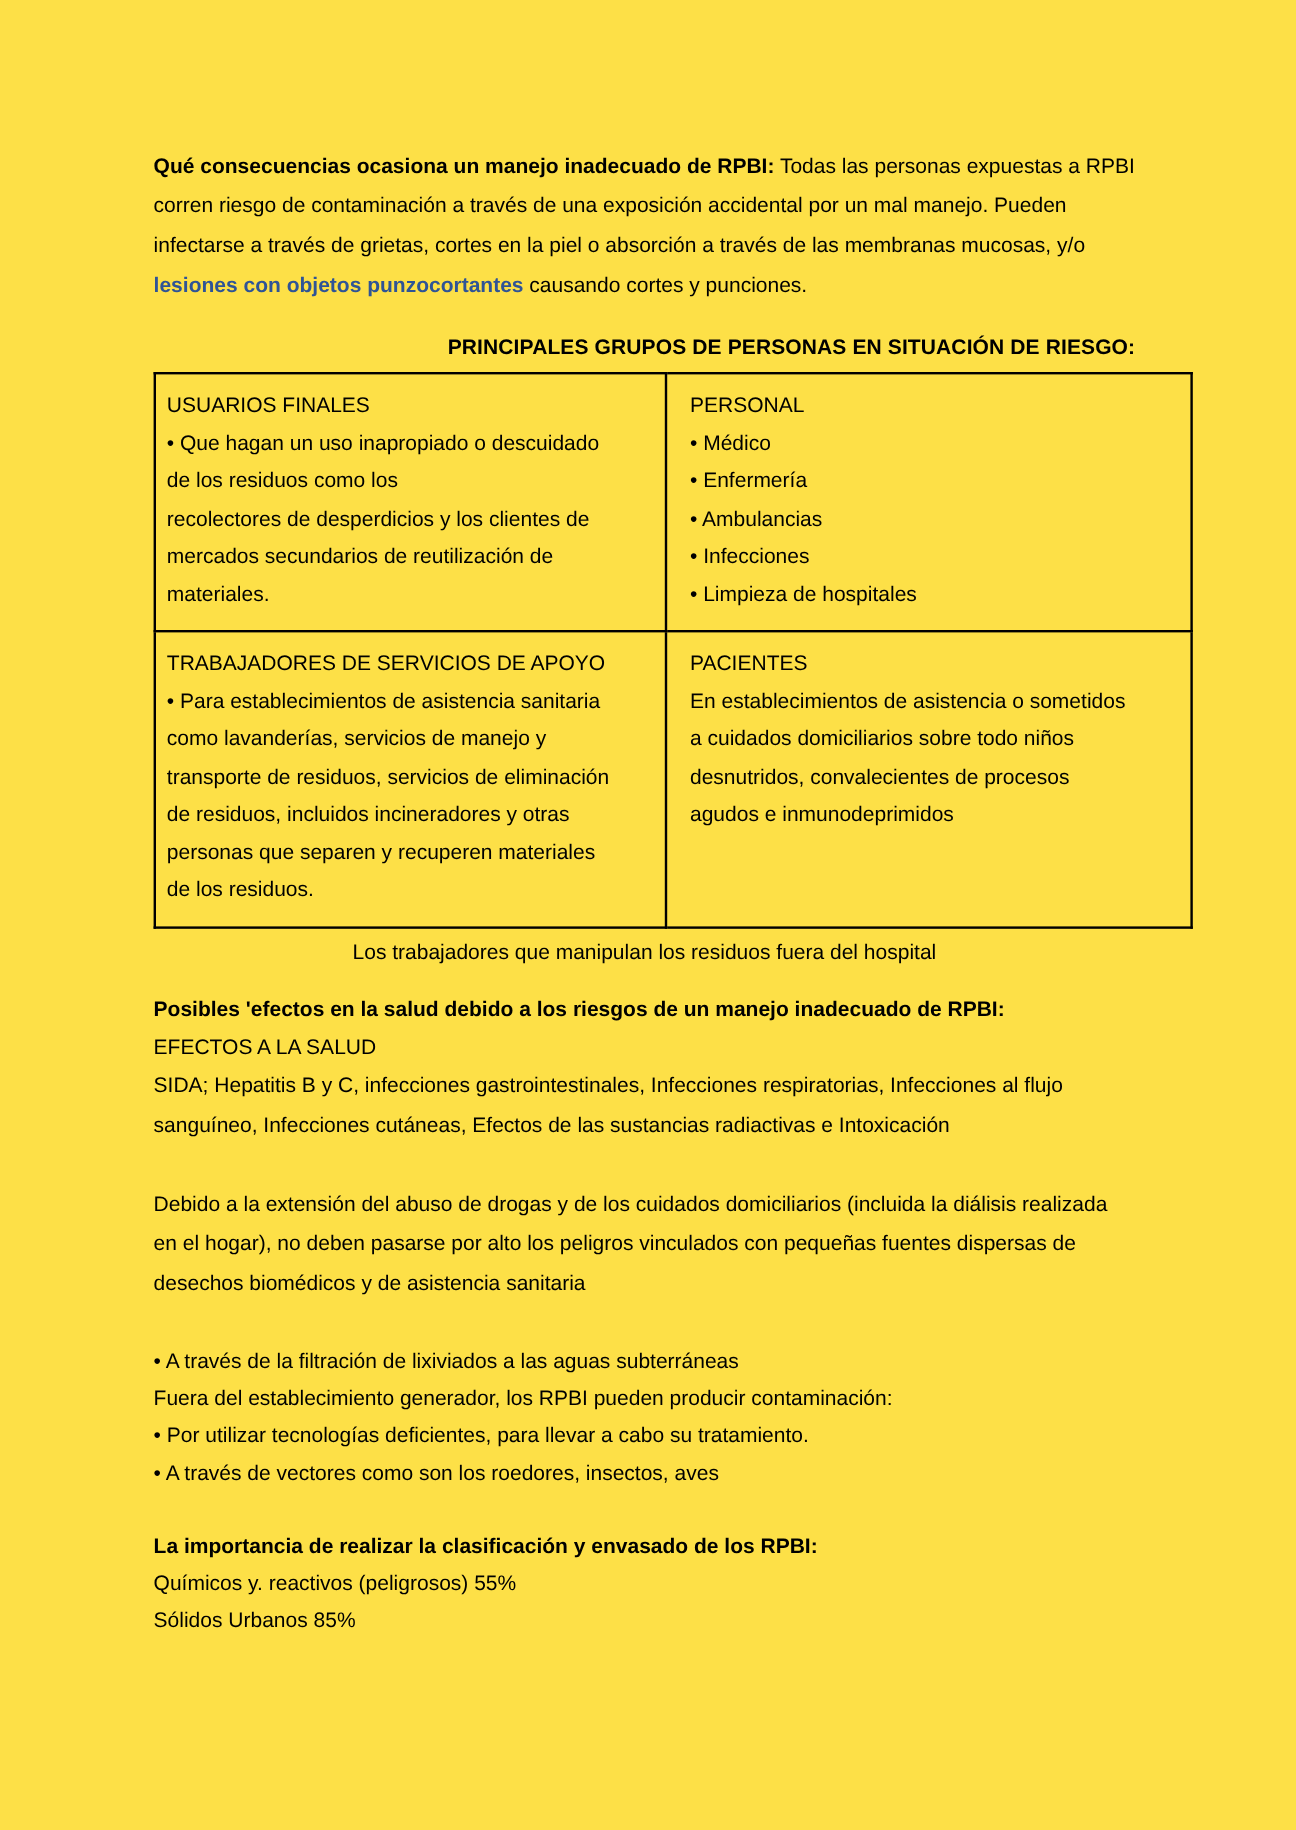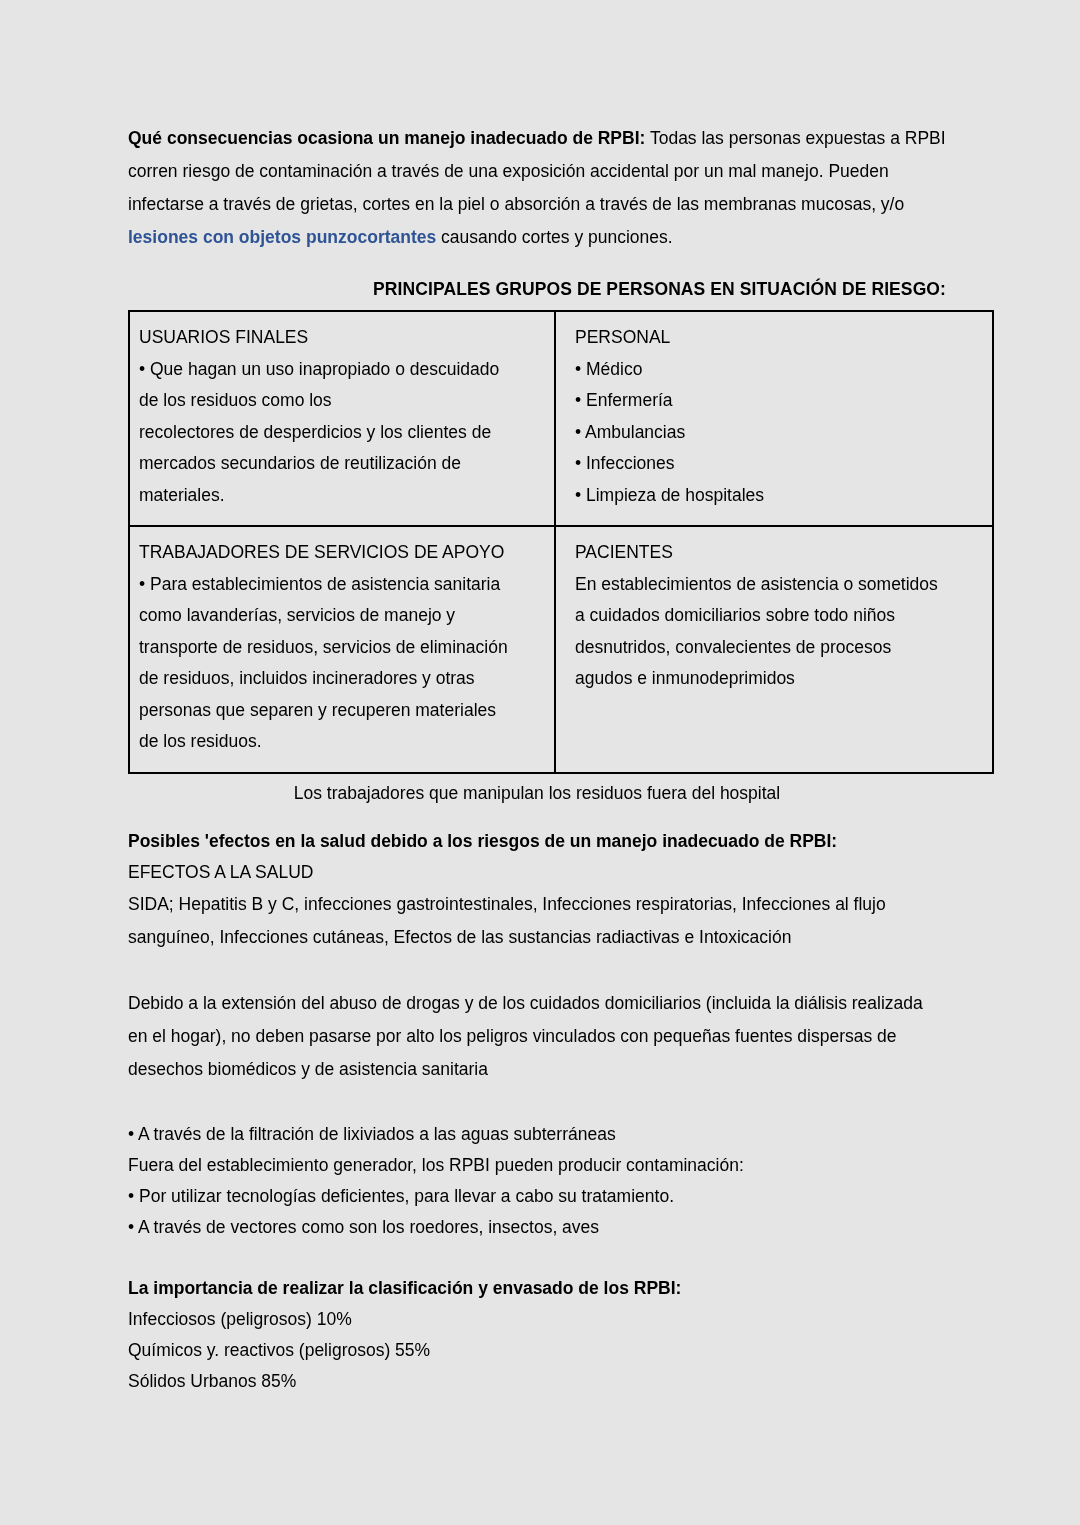--- a/index.html
+++ b/index.html
@@ -9,21 +9,21 @@
     background: #ffffff;
   }
   body {
     font-family: "Liberation Sans", sans-serif;
     color: #000000;
   }
   .page {
     position: relative;
     width: 1080px;
     height: 1525px;
-    background: #e5e5e5;
+    background: #fde047;
     box-sizing: border-box;
     overflow: hidden;
   }
   .content {
     position: absolute;
     left: 128px;
     top: 122px;
     width: 818px;
   }
 
@@ -163,18 +163,17 @@
     <div class="spacer-lg"></div>
 
     <p class="para tight">• A través de la filtración de lixiviados a las aguas subterráneas</p>
     <p class="para tight">Fuera del establecimiento generador, los RPBI pueden producir contaminación:</p>
     <p class="para tight">• Por utilizar tecnologías deficientes, para llevar a cabo su tratamiento.</p>
     <p class="para tight">• A través de vectores como son los roedores, insectos, aves</p>
 
     <div class="spacer-md"></div>
 
     <p class="para tight bold">La importancia de realizar la clasificación y envasado de los RPBI:</p>
-    <p class="para tight">Infecciosos (peligrosos) 10%</p>
     <p class="para tight">Químicos y. reactivos (peligrosos) 55%</p>
     <p class="para tight">Sólidos Urbanos 85%</p>
 
   </div>
 </div>
 
 </body></html>

